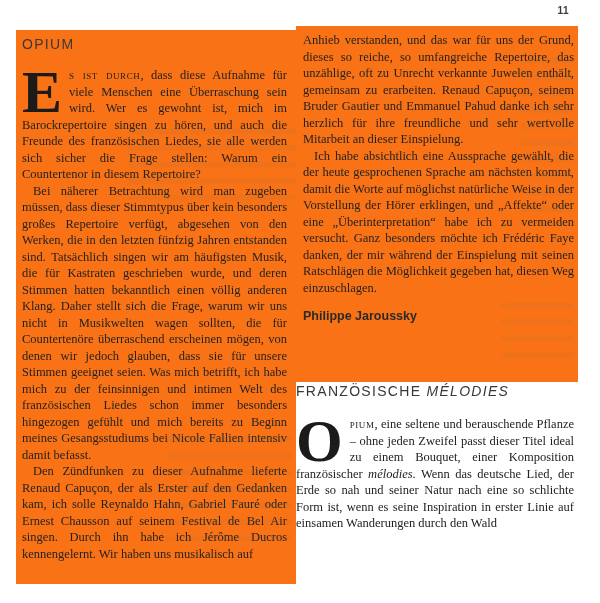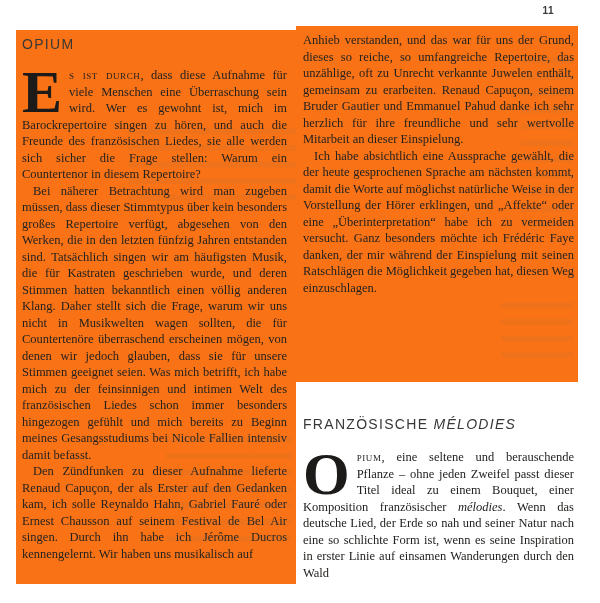--- a/index.html
+++ b/index.html
@@ -14,21 +14,21 @@
   .page {
     position: relative;
     width: 600px;
     height: 603px;
     background: #ffffff;
     color: #232120;
   }
   .page-number {
     position: absolute;
     top: 5px;
-    right: 46px;
+    right: 31px;
     font-family: "Liberation Sans", sans-serif;
     font-size: 10px;
     font-weight: bold;
     color: #3c3a38;
     letter-spacing: 0.5px;
     text-align: center;
   }
   .col-block {
     position: absolute;
     box-sizing: border-box;
@@ -44,23 +44,22 @@
   .right-block {
     left: 296px;
     top: 26px;
     width: 282px;
     height: 356px;
     padding: 6px 4px 0 7px;
   }
   .section2 {
     position: absolute;
     left: 296px;
-    top: 416px;
+    top: 383px;
     width: 282px;
-    padding-left: 7px;
     padding-right: 4px;
     box-sizing: border-box;
     background: transparent;
   }
   .article-title {
     font-family: "Liberation Sans", sans-serif;
     font-size: 14px;
     font-weight: 400;
     letter-spacing: 1.3px;
     color: #3a3836;
@@ -131,20 +130,21 @@
     </div>
     <div class="ghost" style="left:112px; top:92px; width:168px; height:84px;"></div>
     <div class="ghost" style="left:150px; top:400px; width:125px; height:120px;"></div>
   </div>
 
   <div class="col-block right-block">
     <div class="body-text">
       <p>Anhieb verstanden, und das war für uns der Grund, dieses so reiche, so umfangreiche Repertoire, das unzählige, oft zu Unrecht verkannte Juwelen enthält, gemeinsam zu erarbeiten. Renaud Capuçon, seinem Bruder Gautier und Emmanuel Pahud danke ich sehr herzlich für ihre freundliche und sehr wertvolle Mitarbeit an dieser Einspielung.</p>
       <p class="indent">Ich habe absichtlich eine Aussprache gewählt, die der heute gesprochenen Sprache am nächsten kommt, damit die Worte auf möglichst natürliche Weise in der Vorstellung der Hörer erklingen, und „Affekte“ oder eine „Überinterpretation“ habe ich zu vermeiden versucht. Ganz besonders möchte ich Frédéric Faye danken, der mir während der Einspielung mit seinen Ratschlägen die Möglichkeit gegeben hat, diesen Weg einzuschlagen.</p>
     </div>
+    <div class="author">Philippe Jaroussky</div>
     <div class="ghost" style="left:225px; top:25px; width:52px; height:175px;"></div>
     <div class="ghost" style="left:205px; top:270px; width:72px; height:65px;"></div>
   </div>
 
   <div class="section2">
     <h2 class="article-title"><span>FRANZÖSISCHE </span><span class="heading-italic">MÉLODIES</span></h2>
     <div class="body-text">
       <p><span class="dropcap">O</span><span class="smallcaps">pium</span><span>, eine seltene und berauschende Pflanze – ohne jeden Zweifel passt dieser Titel ideal zu einem Bouquet, einer Komposition französischer </span><span class="italic">mélodies</span><span>. Wenn das deutsche Lied, der Erde so nah und seiner Natur nach eine so schlichte Form ist, wenn es seine Inspiration in erster Linie auf einsamen Wanderungen durch den Wald</span></p>
     </div>
   </div>

